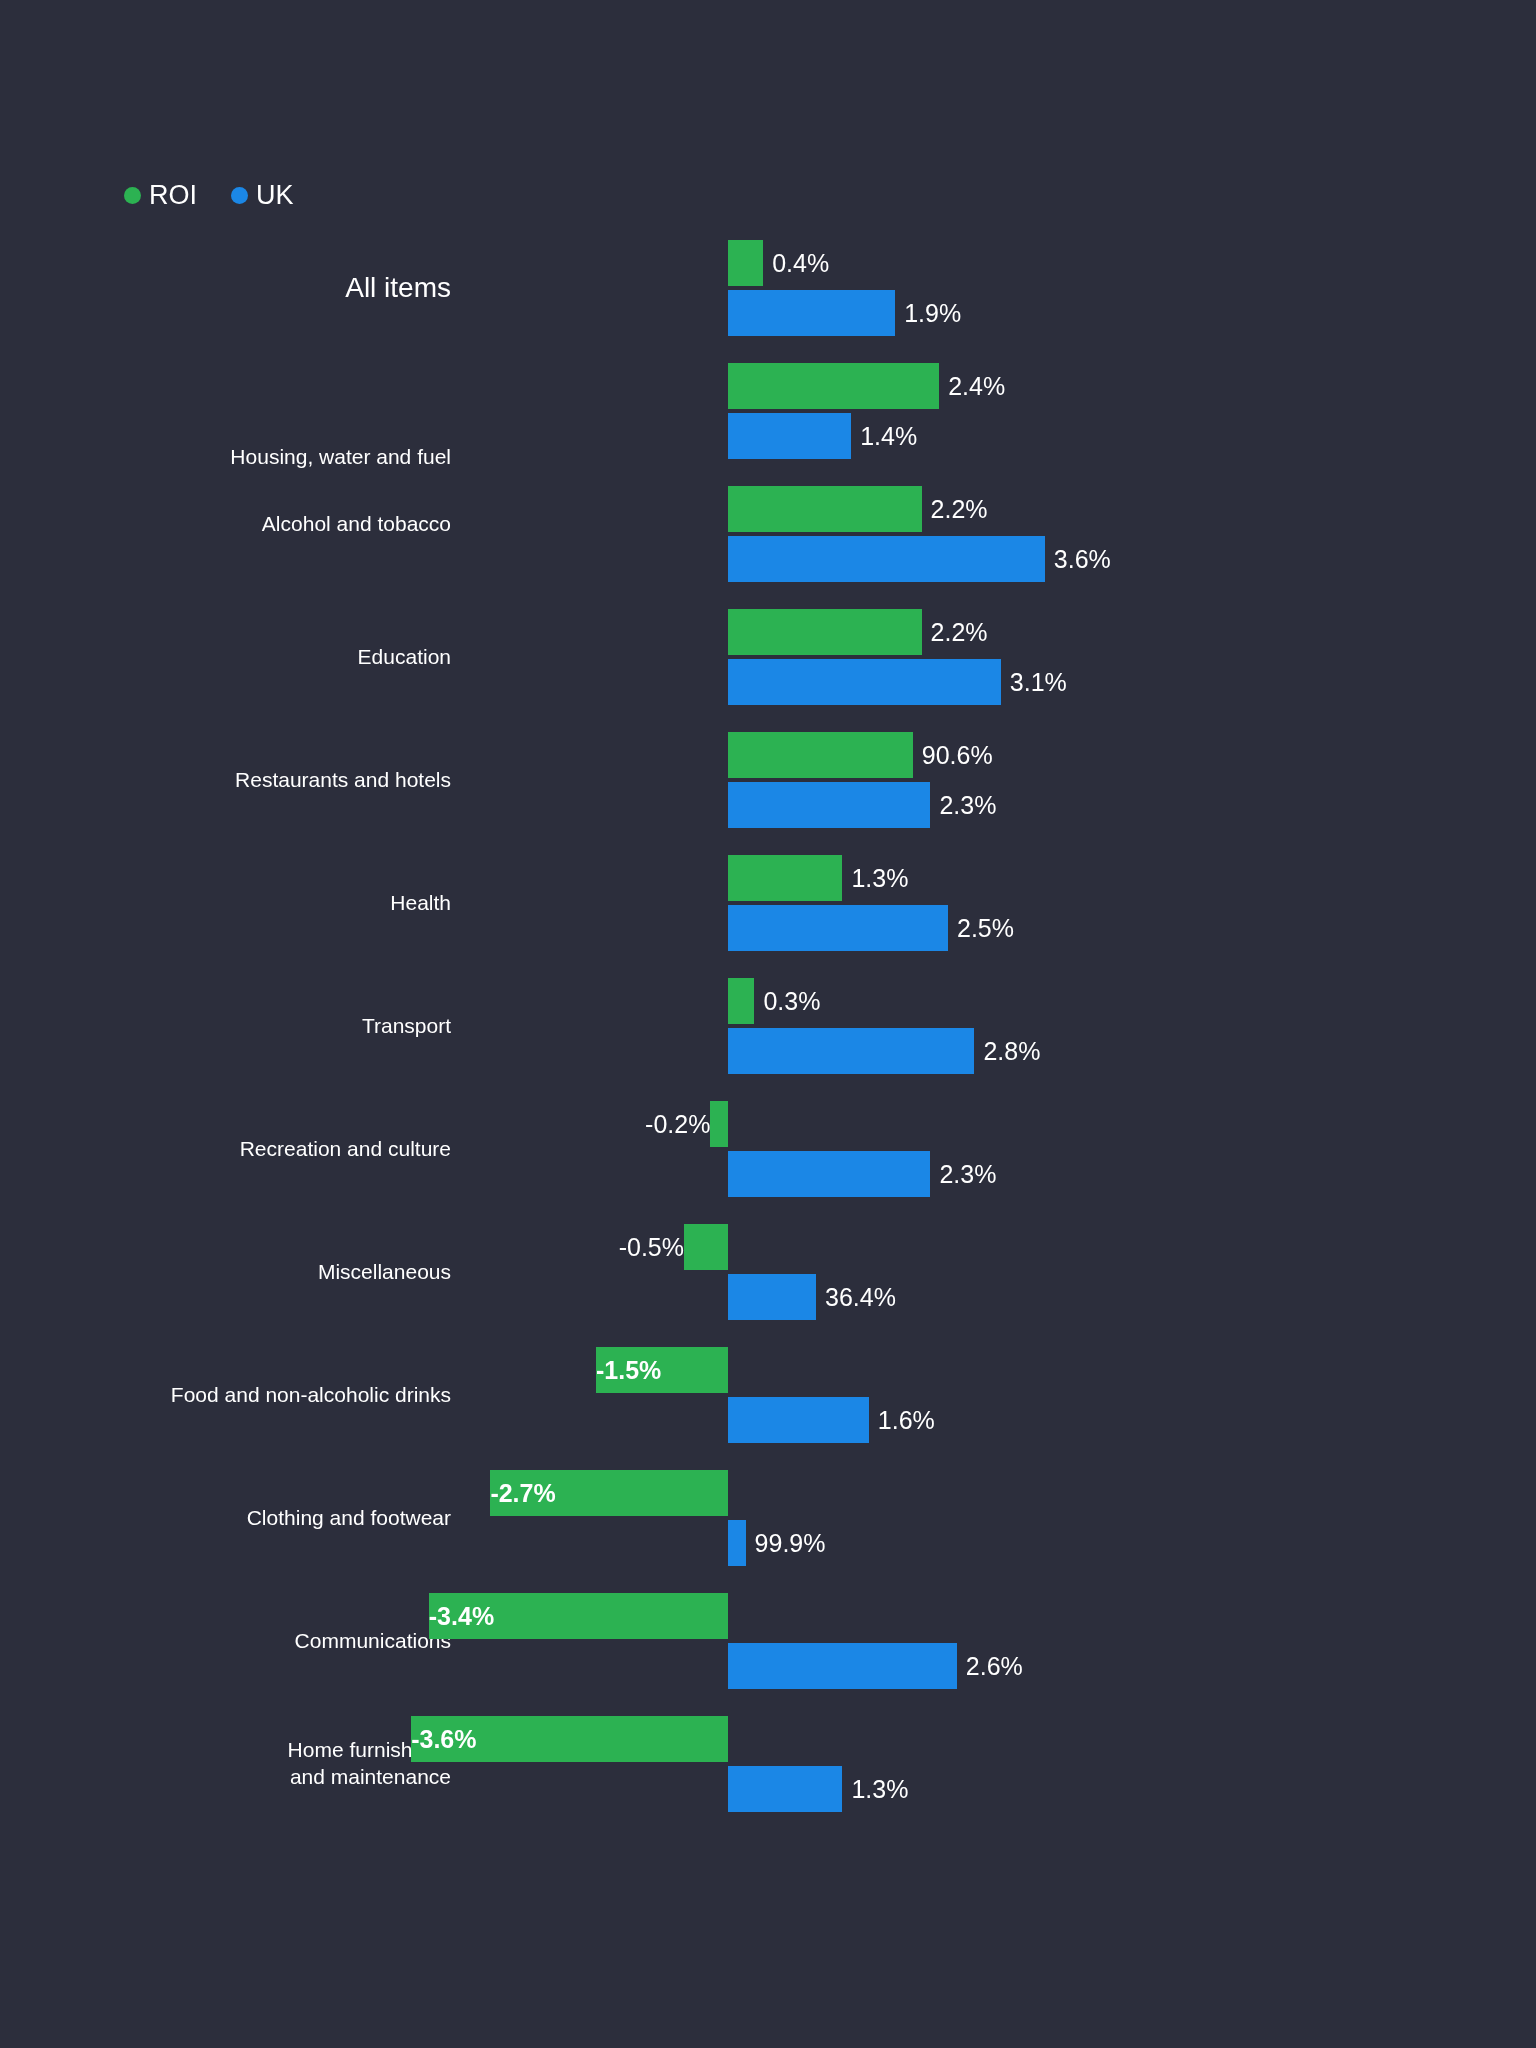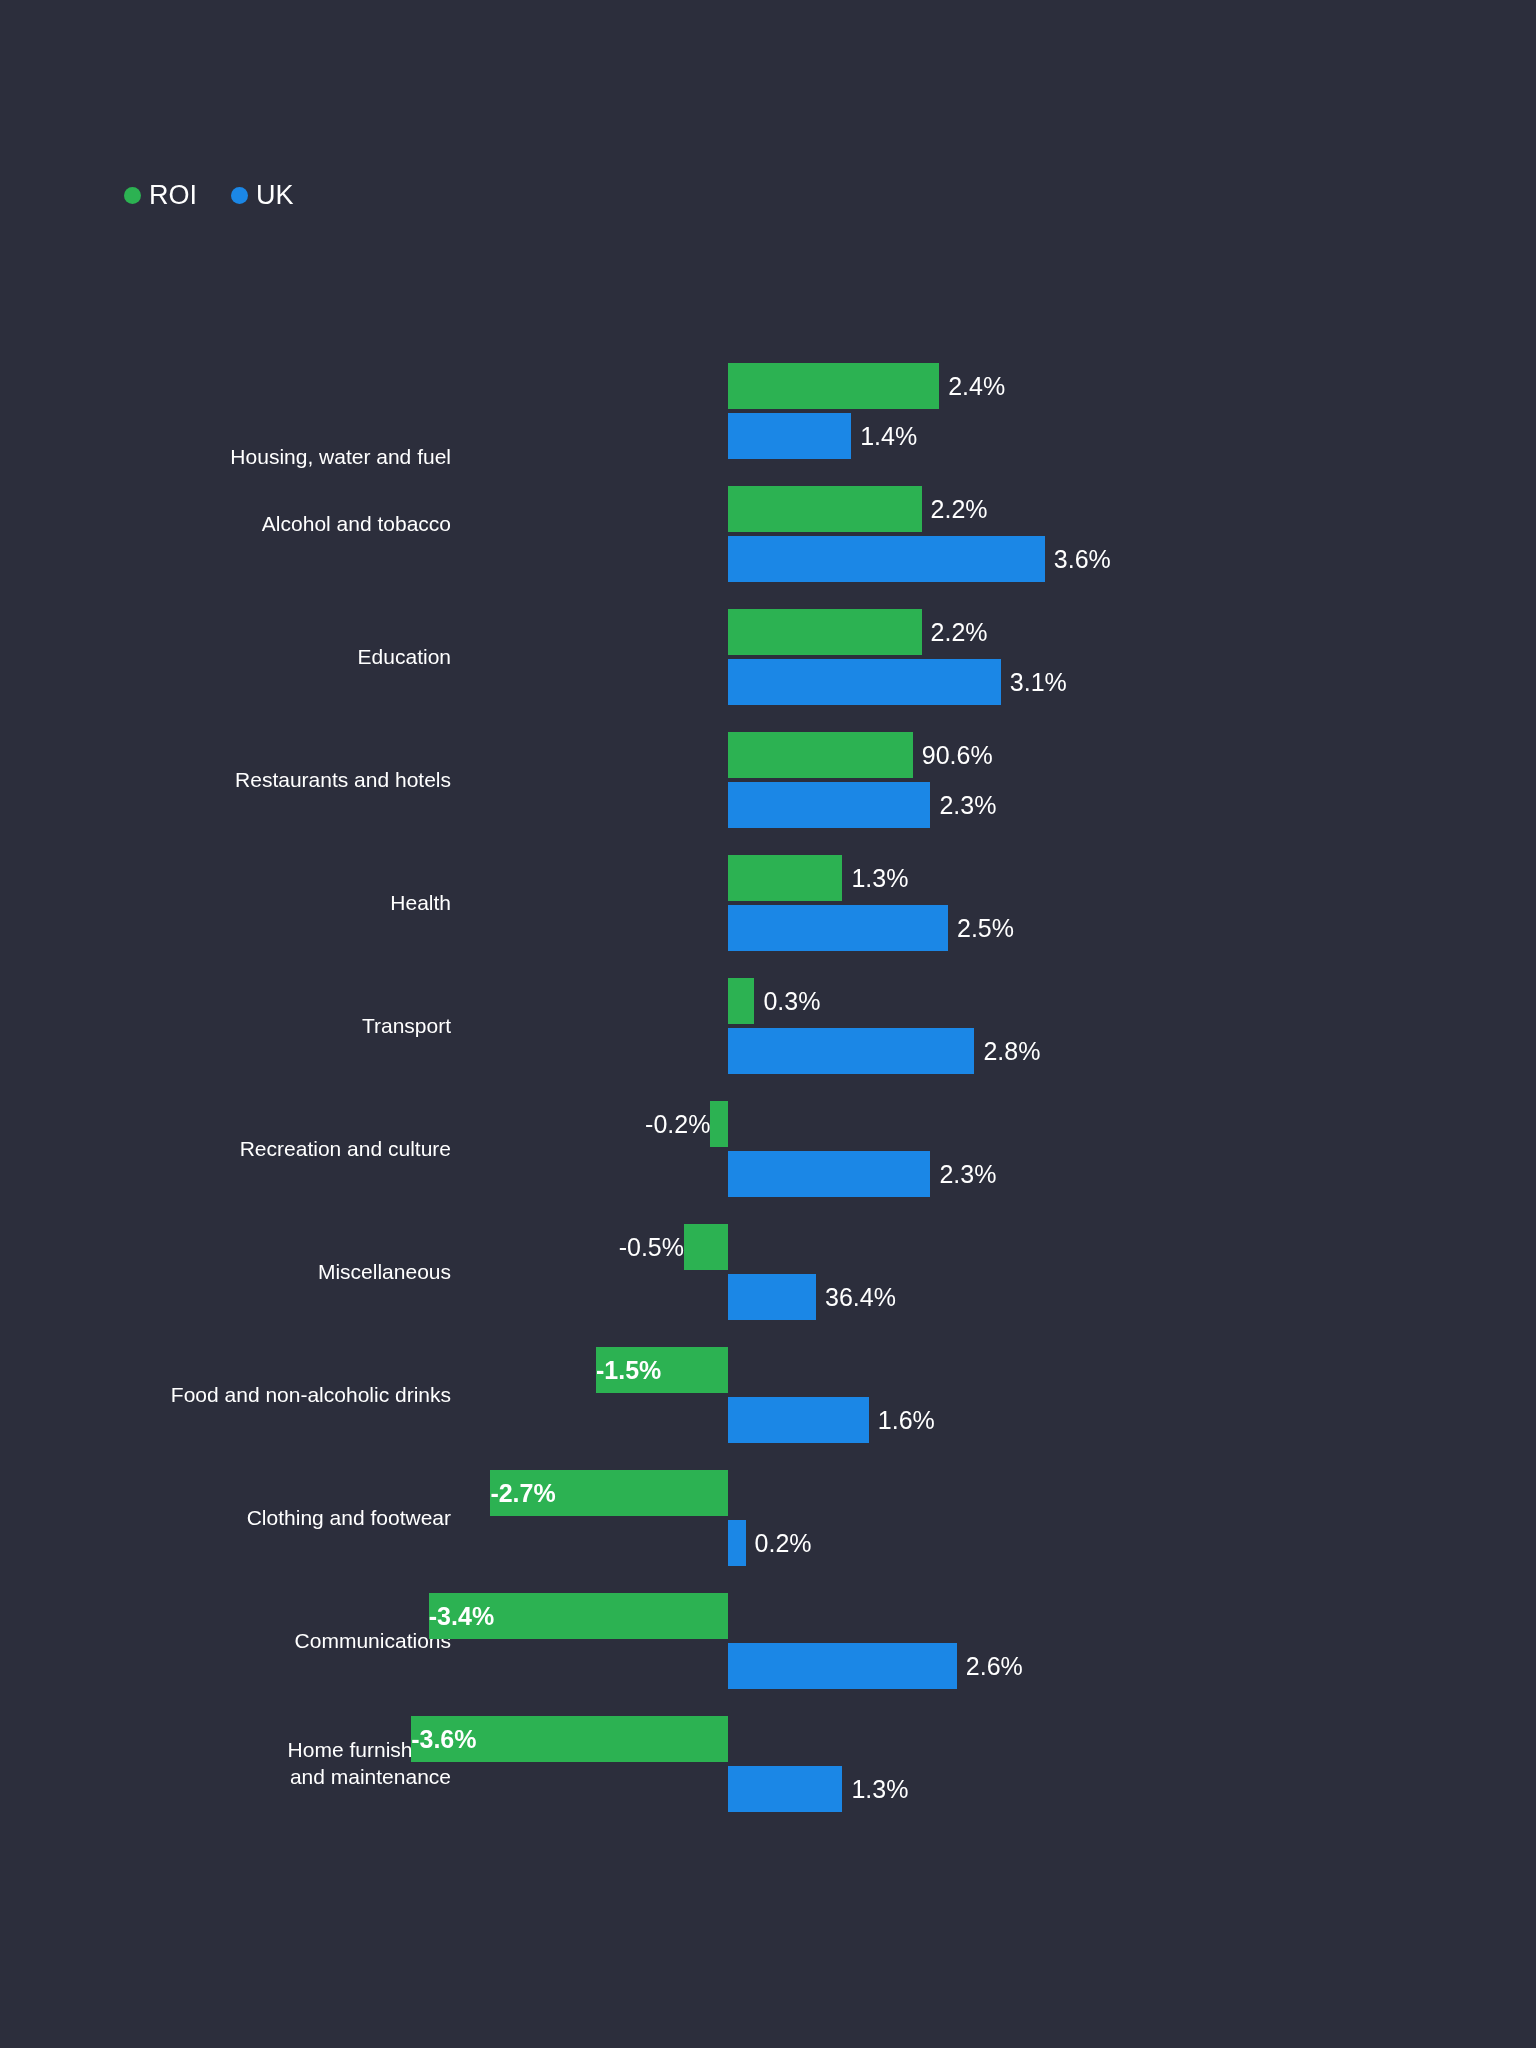--- a/index.html
+++ b/index.html
@@ -91,20 +91,27 @@
       <span class="legend-dot" style="background:#2cb252"></span>
       <span class="legend-label">ROI</span>
     </div>
     <div class="legend-item">
       <span class="legend-dot" style="background:#1b87e6"></span>
       <span class="legend-label">UK</span>
     </div>
   </div>
 
   <div class="plot" id="plot-area">
+      <div class="row" style="top: 240px; height: 96px;">
+        <div class="cat-label big" style="top: 30.08px;">All items</div>
+        <div class="bar roi" style="top: 0px; width: 35.2px; left: 728px; background: rgb(44, 178, 82);"></div>
+        <div class="bar-value outside-right" style="top: 0px; left: 763.2px;">0.4%</div>
+        <div class="bar uk" style="top: 50px; width: 167.2px; left: 728px; background: rgb(27, 135, 230);"></div>
+        <div class="bar-value outside-right" style="top: 50px; left: 895.2px;">1.9%</div>
+      </div>
       <div class="row" style="top: 363px; height: 96px;">
         <div class="cat-label" style="top: 34.56px; margin-top: 46px;">Housing, water and fuel</div>
         <div class="bar roi" style="top: 0px; width: 211.2px; left: 728px; background: rgb(44, 178, 82);"></div>
         <div class="bar-value outside-right" style="top: 0px; left: 939.2px;">2.4%</div>
         <div class="bar uk" style="top: 50px; width: 123.2px; left: 728px; background: rgb(27, 135, 230);"></div>
         <div class="bar-value outside-right" style="top: 50px; left: 851.2px;">1.4%</div>
       </div>
       <div class="row" style="top: 486px; height: 96px;">
         <div class="cat-label" style="top: 25px;">Alcohol and tobacco</div>
         <div class="bar roi" style="top: 0px; width: 193.6px; left: 728px; background: rgb(44, 178, 82);"></div>
@@ -159,21 +166,21 @@
         <div class="bar roi" style="top: 0px; width: 132px; left: 596px; background: rgb(44, 178, 82);"></div>
         <div class="bar-value inside" style="top: 0px; left: 596px;">-1.5%</div>
         <div class="bar uk" style="top: 50px; width: 140.8px; left: 728px; background: rgb(27, 135, 230);"></div>
         <div class="bar-value outside-right" style="top: 50px; left: 868.8px;">1.6%</div>
       </div>
       <div class="row" style="top: 1470px; height: 96px;">
         <div class="cat-label" style="top: 34.56px;">Clothing and footwear</div>
         <div class="bar roi" style="top: 0px; width: 237.6px; left: 490.4px; background: rgb(44, 178, 82);"></div>
         <div class="bar-value inside" style="top: 0px; left: 490.4px;">-2.7%</div>
         <div class="bar uk" style="top: 50px; width: 17.6px; left: 728px; background: rgb(27, 135, 230);"></div>
-        <div class="bar-value outside-right" style="top: 50px; left: 745.6px;">0.2%</div>
+        <div class="bar-value outside-right" style="top: 50px; left: 745.6px;">99.9%</div>
       </div>
       <div class="row" style="top: 1593px; height: 96px;">
         <div class="cat-label" style="top: 34.56px;">Communications</div>
         <div class="bar roi" style="top: 0px; width: 299.2px; left: 428.8px; background: rgb(44, 178, 82);"></div>
         <div class="bar-value inside" style="top: 0px; left: 428.8px;">-3.4%</div>
         <div class="bar uk" style="top: 50px; width: 228.8px; left: 728px; background: rgb(27, 135, 230);"></div>
         <div class="bar-value outside-right" style="top: 50px; left: 956.8px;">2.6%</div>
       </div>
       <div class="row" style="top: 1716px; height: 96px;">
         <div class="cat-label" style="top: 21.12px;">Home furnishings

